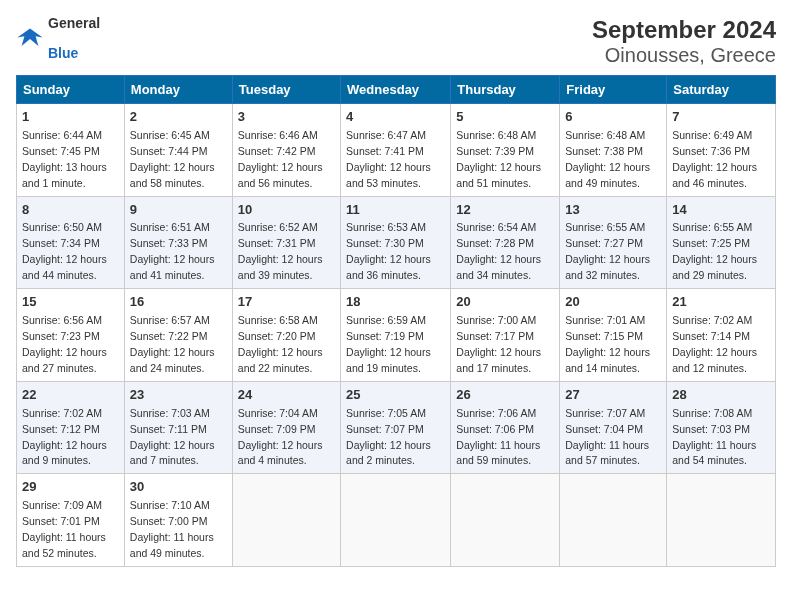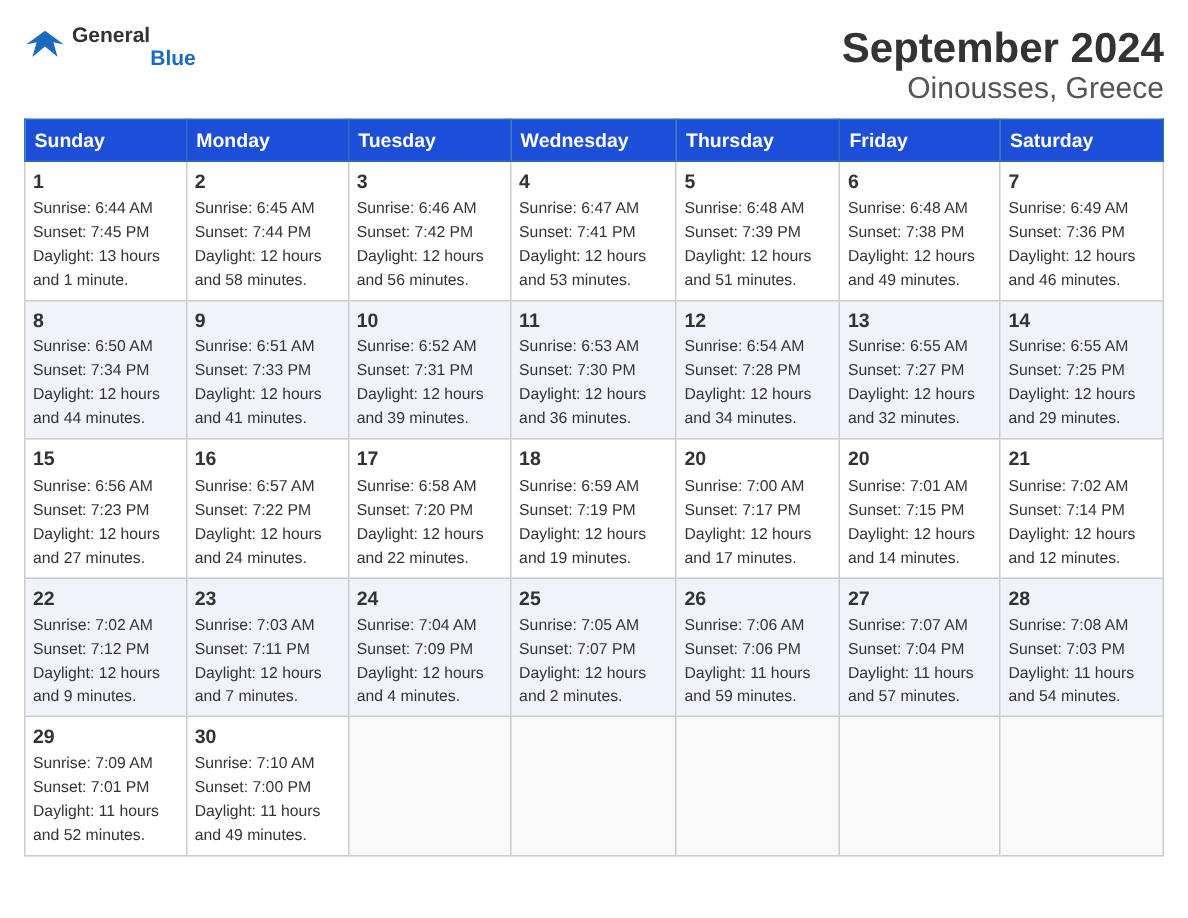--- a/index.html
+++ b/index.html
@@ -16,50 +16,51 @@
       align-items: flex-start;
       margin-bottom: 8px;
     }
     .logo {
       display: flex;
       align-items: center;
       gap: 4px;
     }
     .logo-text {
       display: flex;
+      flex-direction: column;
       font-size: 14px;
       font-weight: bold;
       color: #333;
       line-height: 1.1;
     }
     .logo-text .general { color: #333; }
     .logo-text .blue { color: #1a6bbf; margin-top: 15px; }
     .logo-bird {
       width: 28px;
       height: 28px;
     }
     .title-area {
       text-align: right;
     }
     .month-title {
-      font-size: 28px;
+      font-size: 24px;
       font-weight: bold;
       color: #333;
     }
     .location {
       font-size: 20px;
       color: #555;
     }
     .calendar {
       width: 100%;
       border-collapse: collapse;
       font-size: 11px;
     }
     .calendar thead tr th {
-      background-color: #1d4ed8;
+      background-color: #0369a1;
       color: #fff;
       text-align: left;
       padding: 6px 6px;
       font-size: 13px;
       font-weight: bold;
       border: 1px solid #2b6dbf;
     }
     .calendar tbody tr td {
       border: 1px solid #ccc;
       vertical-align: top;

